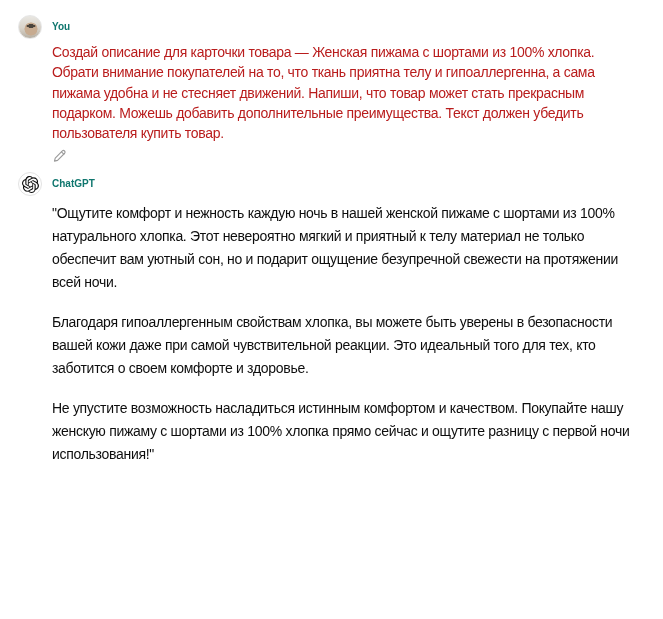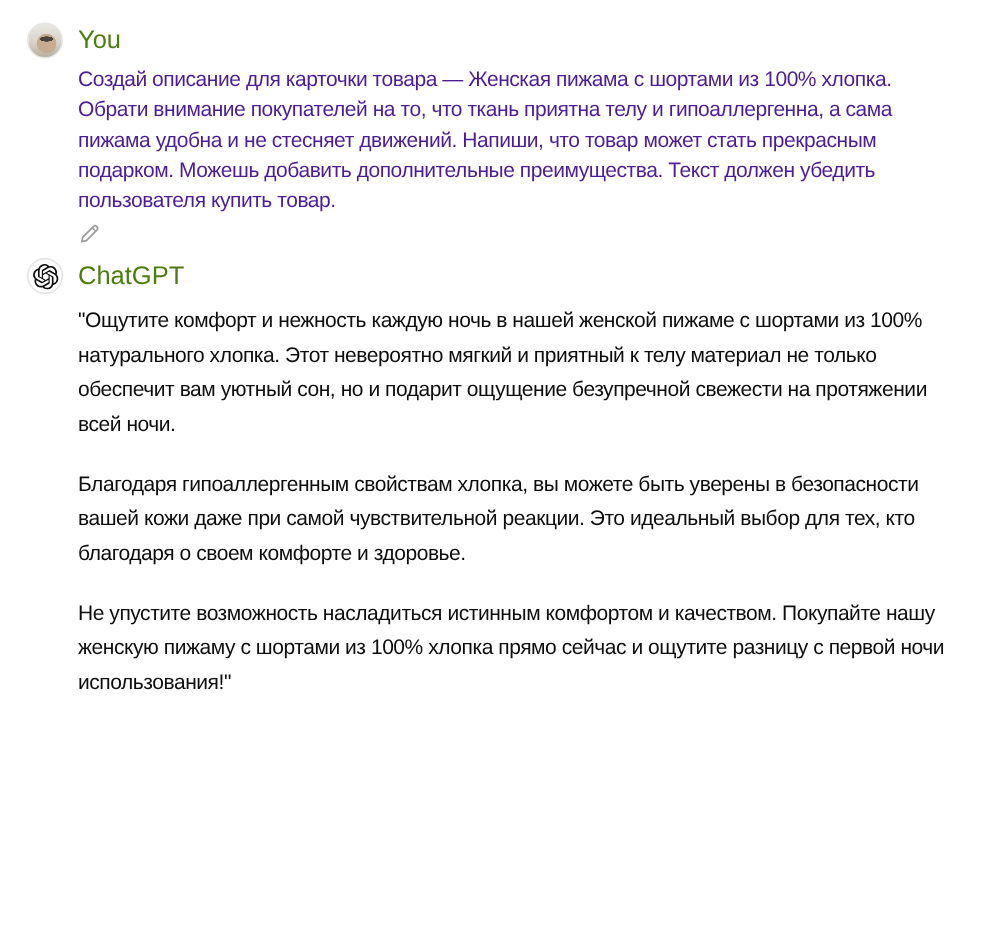--- a/index.html
+++ b/index.html
@@ -33,31 +33,31 @@
       linear-gradient(180deg, #e9e7e2 0%, #d8d3ca 55%, #b7afa2 100%);
     border: 1px solid #e6e6e6;
   }
   .avatar-assistant {
     background: #ffffff;
     border: 1px solid #e3e3e3;
     display: flex; align-items: center; justify-content: center;
   }
   .avatar-assistant svg { width: 17px; height: 17px; display: block; }
   .author {
-    font-size: 17px;
-    font-weight: 400;
+    font-size: 10px;
+    font-weight: 700;
     line-height: 24px;
-    color: #4d7c0f;
+    color: #0f766e;
   }
   .user-text {
     margin-top: 3px;
     font-size: 14px;
     line-height: 20.3px;
     letter-spacing: -0.3px;
-    color: #4c1d95;
+    color: #b91c1c;
   }
   .actions {
     margin-top: 4px;
     height: 16px;
     display: flex; align-items: center;
   }
   .icon-btn {
     width: 18px; height: 16px;
     background: none; border: none;
     padding: 0; cursor: pointer;
@@ -100,18 +100,18 @@
     <div class="avatar avatar-assistant">
       <span>
         <svg viewBox="0 0 24 24" fill="#0d0d0d" xmlns="http://www.w3.org/2000/svg">
           <path d="M22.2819 9.8211a5.9847 5.9847 0 0 0-.5157-4.9108 6.0462 6.0462 0 0 0-6.5098-2.9A6.0651 6.0651 0 0 0 4.9807 4.1818a5.9847 5.9847 0 0 0-3.9977 2.9 6.0462 6.0462 0 0 0 .7427 7.0966 5.98 5.98 0 0 0 .511 4.9107 6.051 6.051 0 0 0 6.5146 2.9001A5.9847 5.9847 0 0 0 13.2599 24a6.0557 6.0557 0 0 0 5.7718-4.2058 5.9894 5.9894 0 0 0 3.9977-2.9001 6.0557 6.0557 0 0 0-.7475-7.073zm-9.022 12.6081a4.4755 4.4755 0 0 1-2.8764-1.0408l.1419-.0804 4.7783-2.7582a.7948.7948 0 0 0 .3927-.6813v-6.7369l2.02 1.1686a.071.071 0 0 1 .038.0615v5.5826a4.504 4.504 0 0 1-4.4945 4.4849zm-9.6607-4.1254a4.4708 4.4708 0 0 1-.5346-3.0137l.142.0852 4.783 2.7582a.7712.7712 0 0 0 .7806 0l5.8428-3.3685v2.3324a.0804.0804 0 0 1-.0332.0615L9.74 19.9502a4.4992 4.4992 0 0 1-6.1408-1.6464zM2.3408 7.8956a4.485 4.485 0 0 1 2.3655-1.9728V11.6a.7664.7664 0 0 0 .3879.6765l5.8144 3.3543-2.0201 1.1685a.0757.0757 0 0 1-.071 0l-4.8303-2.7865A4.504 4.504 0 0 1 2.3408 7.8956zm16.5963 3.8558L13.1038 8.364 15.1192 7.2a.0757.0757 0 0 1 .071 0l4.8303 2.7913a4.4944 4.4944 0 0 1-.6765 8.1042v-5.6772a.79.79 0 0 0-.407-.667zm2.0107-3.0231l-.142-.0852-4.7735-2.7818a.7759.7759 0 0 0-.7854 0L9.409 9.2297V6.8974a.0662.0662 0 0 1 .0284-.0615l4.8303-2.7866a4.4992 4.4992 0 0 1 6.6802 4.66zM8.3065 12.863l-2.02-1.1638a.0804.0804 0 0 1-.038-.0567V6.0742a4.4992 4.4992 0 0 1 7.3757-3.4537l-.142.0805L8.704 5.459a.7948.7948 0 0 0-.3927.6813zm1.0976-2.3654l2.602-1.4998 2.6069 1.4998v2.9994l-2.5974 1.4997-2.6067-1.4997z"></path>
         </svg>
       </span>
     </div>
     <div class="author">ChatGPT</div>
     <div class="assistant-text">
       <p>"Ощутите комфорт и нежность каждую ночь в нашей женской пижаме с шортами из 100% натурального хлопка. Этот невероятно мягкий и приятный к телу материал не только обеспечит вам уютный сон, но и подарит ощущение безупречной свежести на протяжении всей ночи.</p>
-      <p>Благодаря гипоаллергенным свойствам хлопка, вы можете быть уверены в безопасности вашей кожи даже при самой чувствительной реакции. Это идеальный выбор для тех, кто благодаря о своем комфорте и здоровье.</p>
+      <p>Благодаря гипоаллергенным свойствам хлопка, вы можете быть уверены в безопасности вашей кожи даже при самой чувствительной реакции. Это идеальный того для тех, кто заботится о своем комфорте и здоровье.</p>
       <p>Не упустите возможность насладиться истинным комфортом и качеством. Покупайте нашу женскую пижаму с шортами из 100% хлопка прямо сейчас и ощутите разницу с первой ночи использования!"</p>
     </div>
   </div>
 
 </div>
 
 </body></html>

